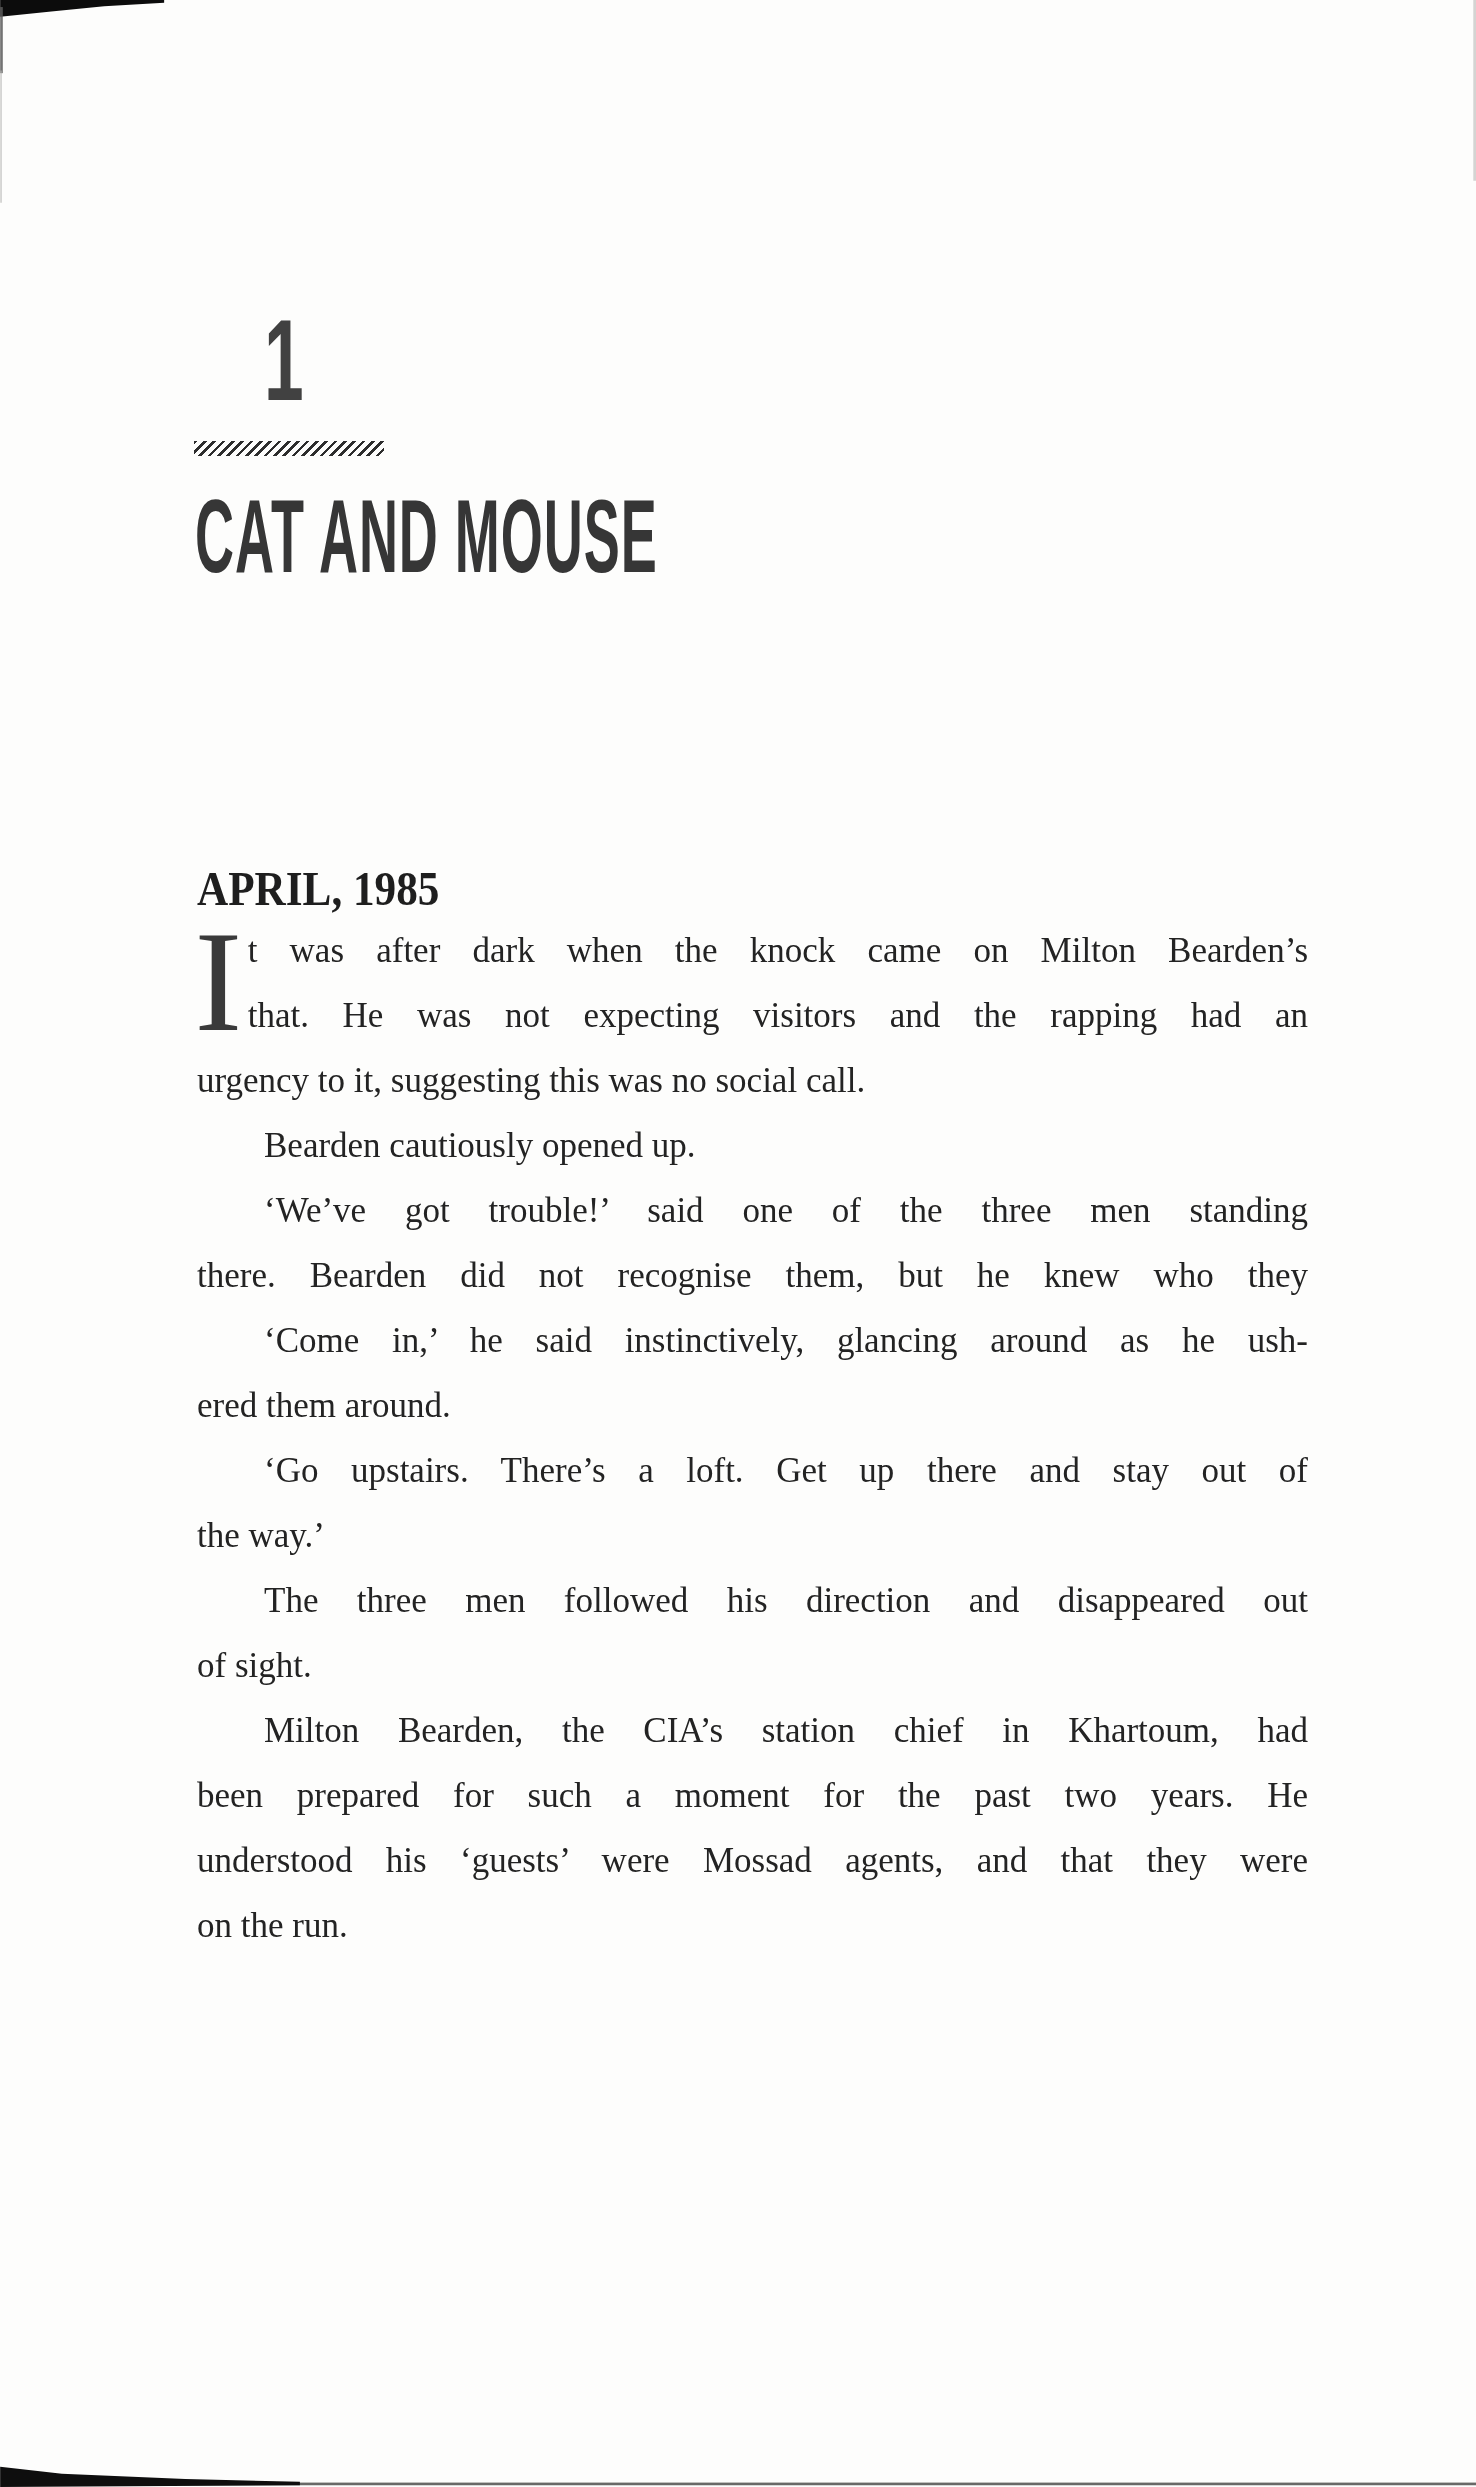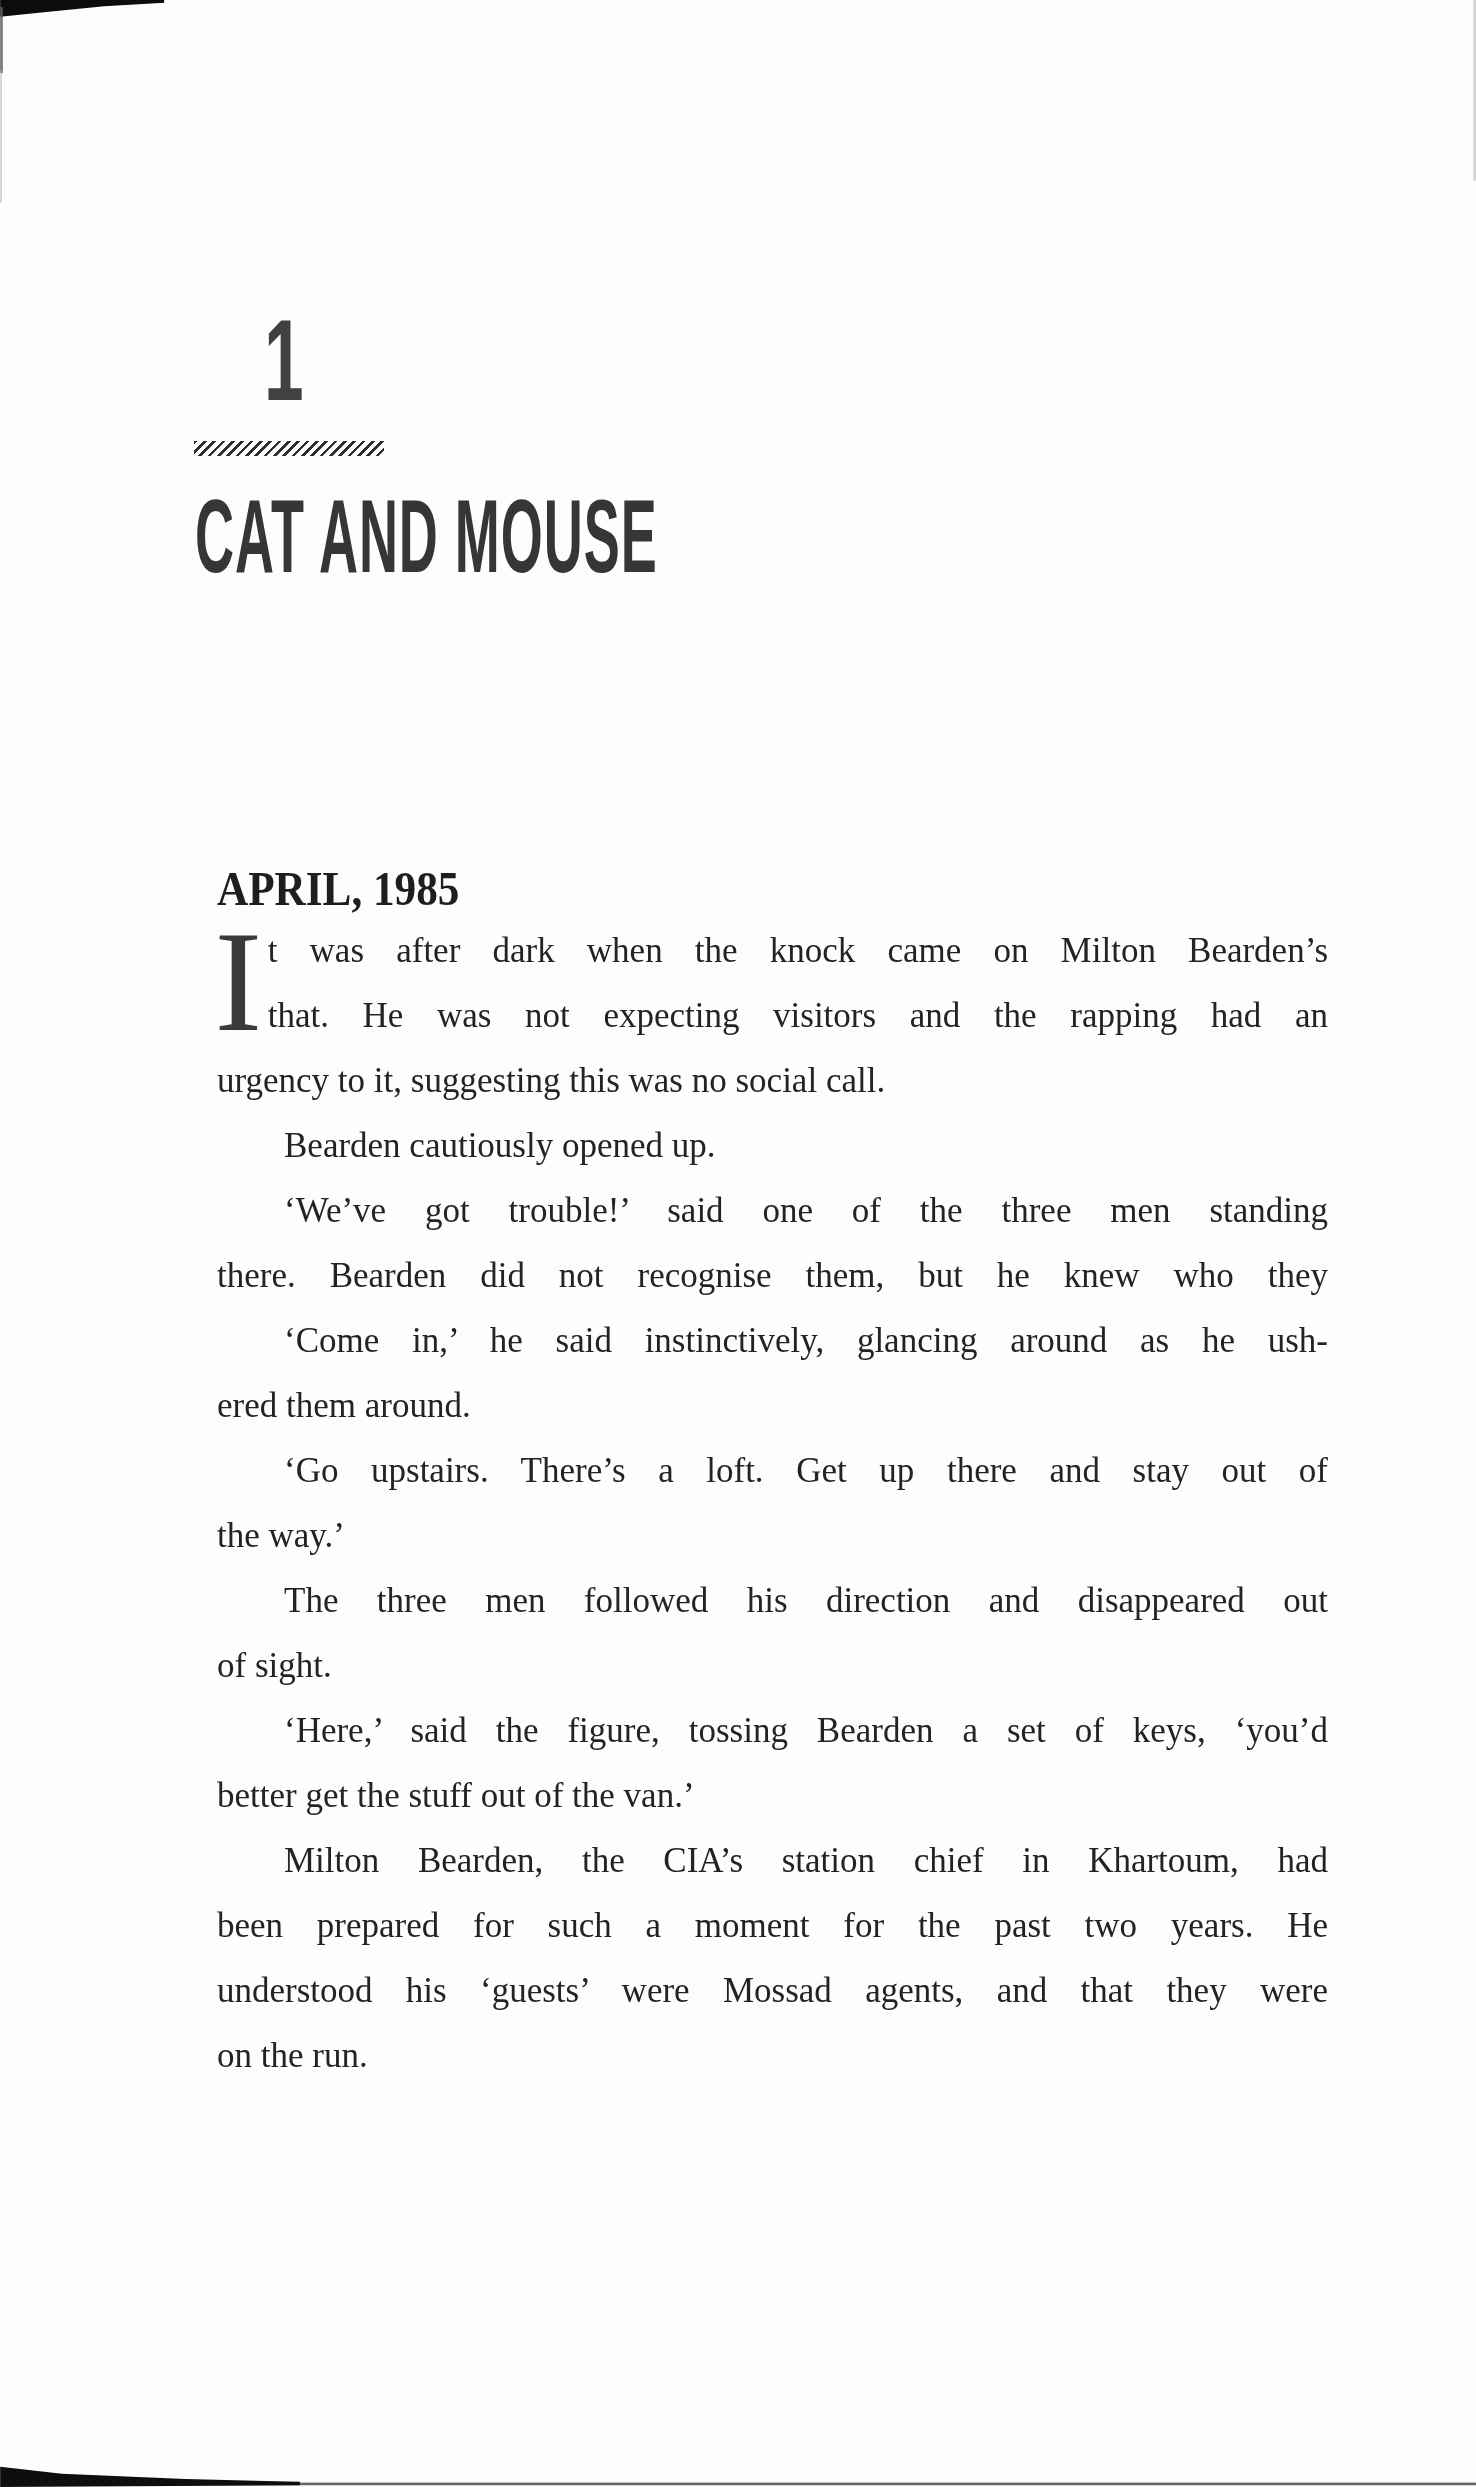--- a/index.html
+++ b/index.html
@@ -55,21 +55,20 @@
     white-space: nowrap;
     transform: scaleX(0.52);
     transform-origin: left top;
   }
   .content {
     position: absolute;
     left: 197px;
     top: 865px;
     width: 1111px;
     color: #232323;
-    margin-left: 20px;
   }
   .dateline {
     font-size: 48px;
     font-weight: bold;
     line-height: 1;
     margin: 0 0 5.3px 0;
     white-space: nowrap;
     transform: scaleX(0.9);
     transform-origin: left top;
     color: #1e1e1e;
@@ -145,24 +144,20 @@
         </div>
         <div class="para indent">
           <div class="line">‘Go upstairs. There’s a loft. Get up there and stay out of</div>
           <div class="line line-last">the way.’</div>
         </div>
         <div class="para indent">
           <div class="line">The three men followed his direction and disappeared out</div>
           <div class="line line-last">of sight.</div>
         </div>
         <div class="para indent">
-          <div class="line">‘Here,’ said the figure, tossing Bearden a set of keys, ‘you’d</div>
-          <div class="line line-last">better get the stuff out of the van.’</div>
-        </div>
-        <div class="para indent">
           <div class="line">Milton Bearden, the CIA’s station chief in Khartoum, had</div>
           <div class="line">been prepared for such a moment for the past two years. He</div>
           <div class="line">understood his ‘guests’ were Mossad agents, and that they were</div>
           <div class="line line-last">on the run.</div>
         </div>
       </div>
   </div>
 
 </div>
 

